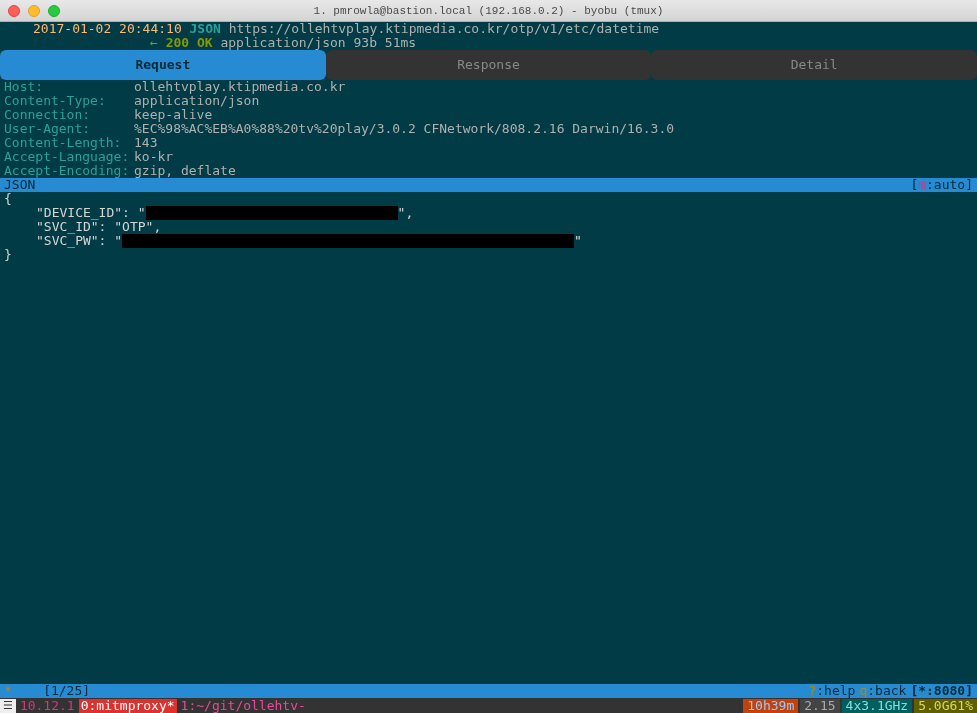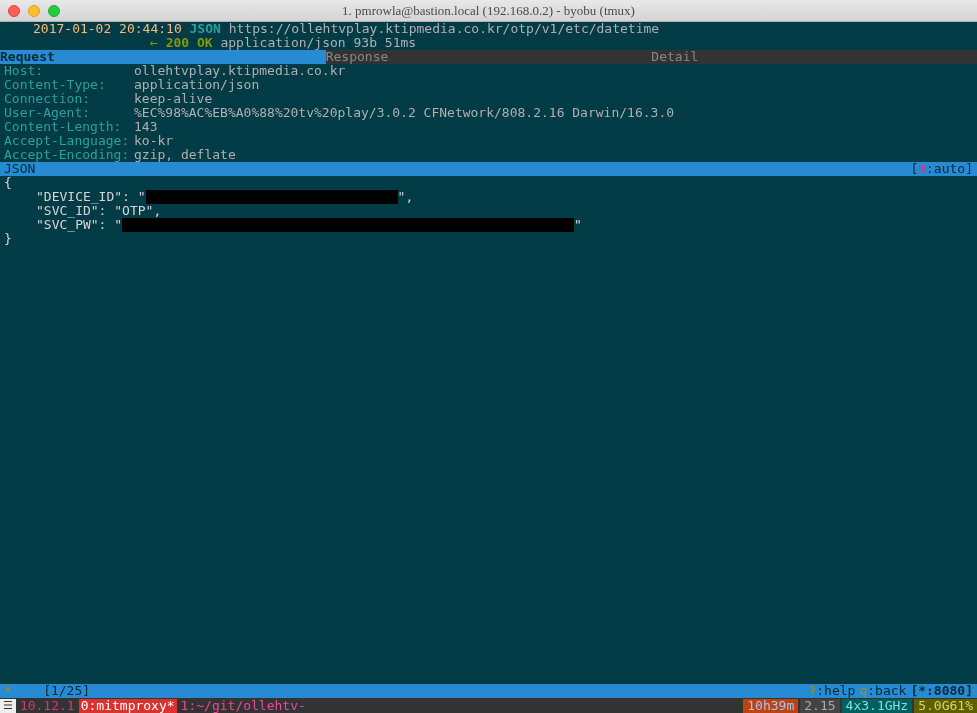--- a/index.html
+++ b/index.html
@@ -36,22 +36,22 @@
       border-radius: 50%;
     }
     .light.red { background: #ff5f57; border: 0.5px solid #e0443e; }
     .light.yellow { background: #ffbd2e; border: 0.5px solid #dea123; }
     .light.green { background: #28ca42; border: 0.5px solid #1aad2f; }
     .titlebar-title {
       position: absolute;
       left: 50%;
       transform: translateX(-50%);
       color: #4a4a4a;
-      font-size: 13px;
-      font-family: Liberation Serif, serif;
+      font-size: 11px;
+      font-family: Liberation Mono, monospace;
       text-align: right;
     }
     .terminal {
       background: #003b46;
       height: calc(100% - 22px);
       display: flex;
       flex-direction: column;
       line-height: 14px;
     }
     .req-line {
@@ -64,23 +64,25 @@
       padding-left: 150px;
     }
     .st-arrow { color: #859900; }
     .st-code { color: #859900; font-weight: bold; }
     .st-rest { color: #b0b0b0; }
     .tabs {
       display: flex;
     }
     .tab {
       flex: 1;
+      text-align: center;
       background: #333;
       color: #888;
-      padding: 0 0;
+      padding: 8px 0;
+      border-radius: 6px;
     }
     .tab.active {
       background: #268bd2;
       color: #002b36;
       font-weight: bold;
     }
     .headers {
       padding: 0 4px;
     }
     .header-row {

